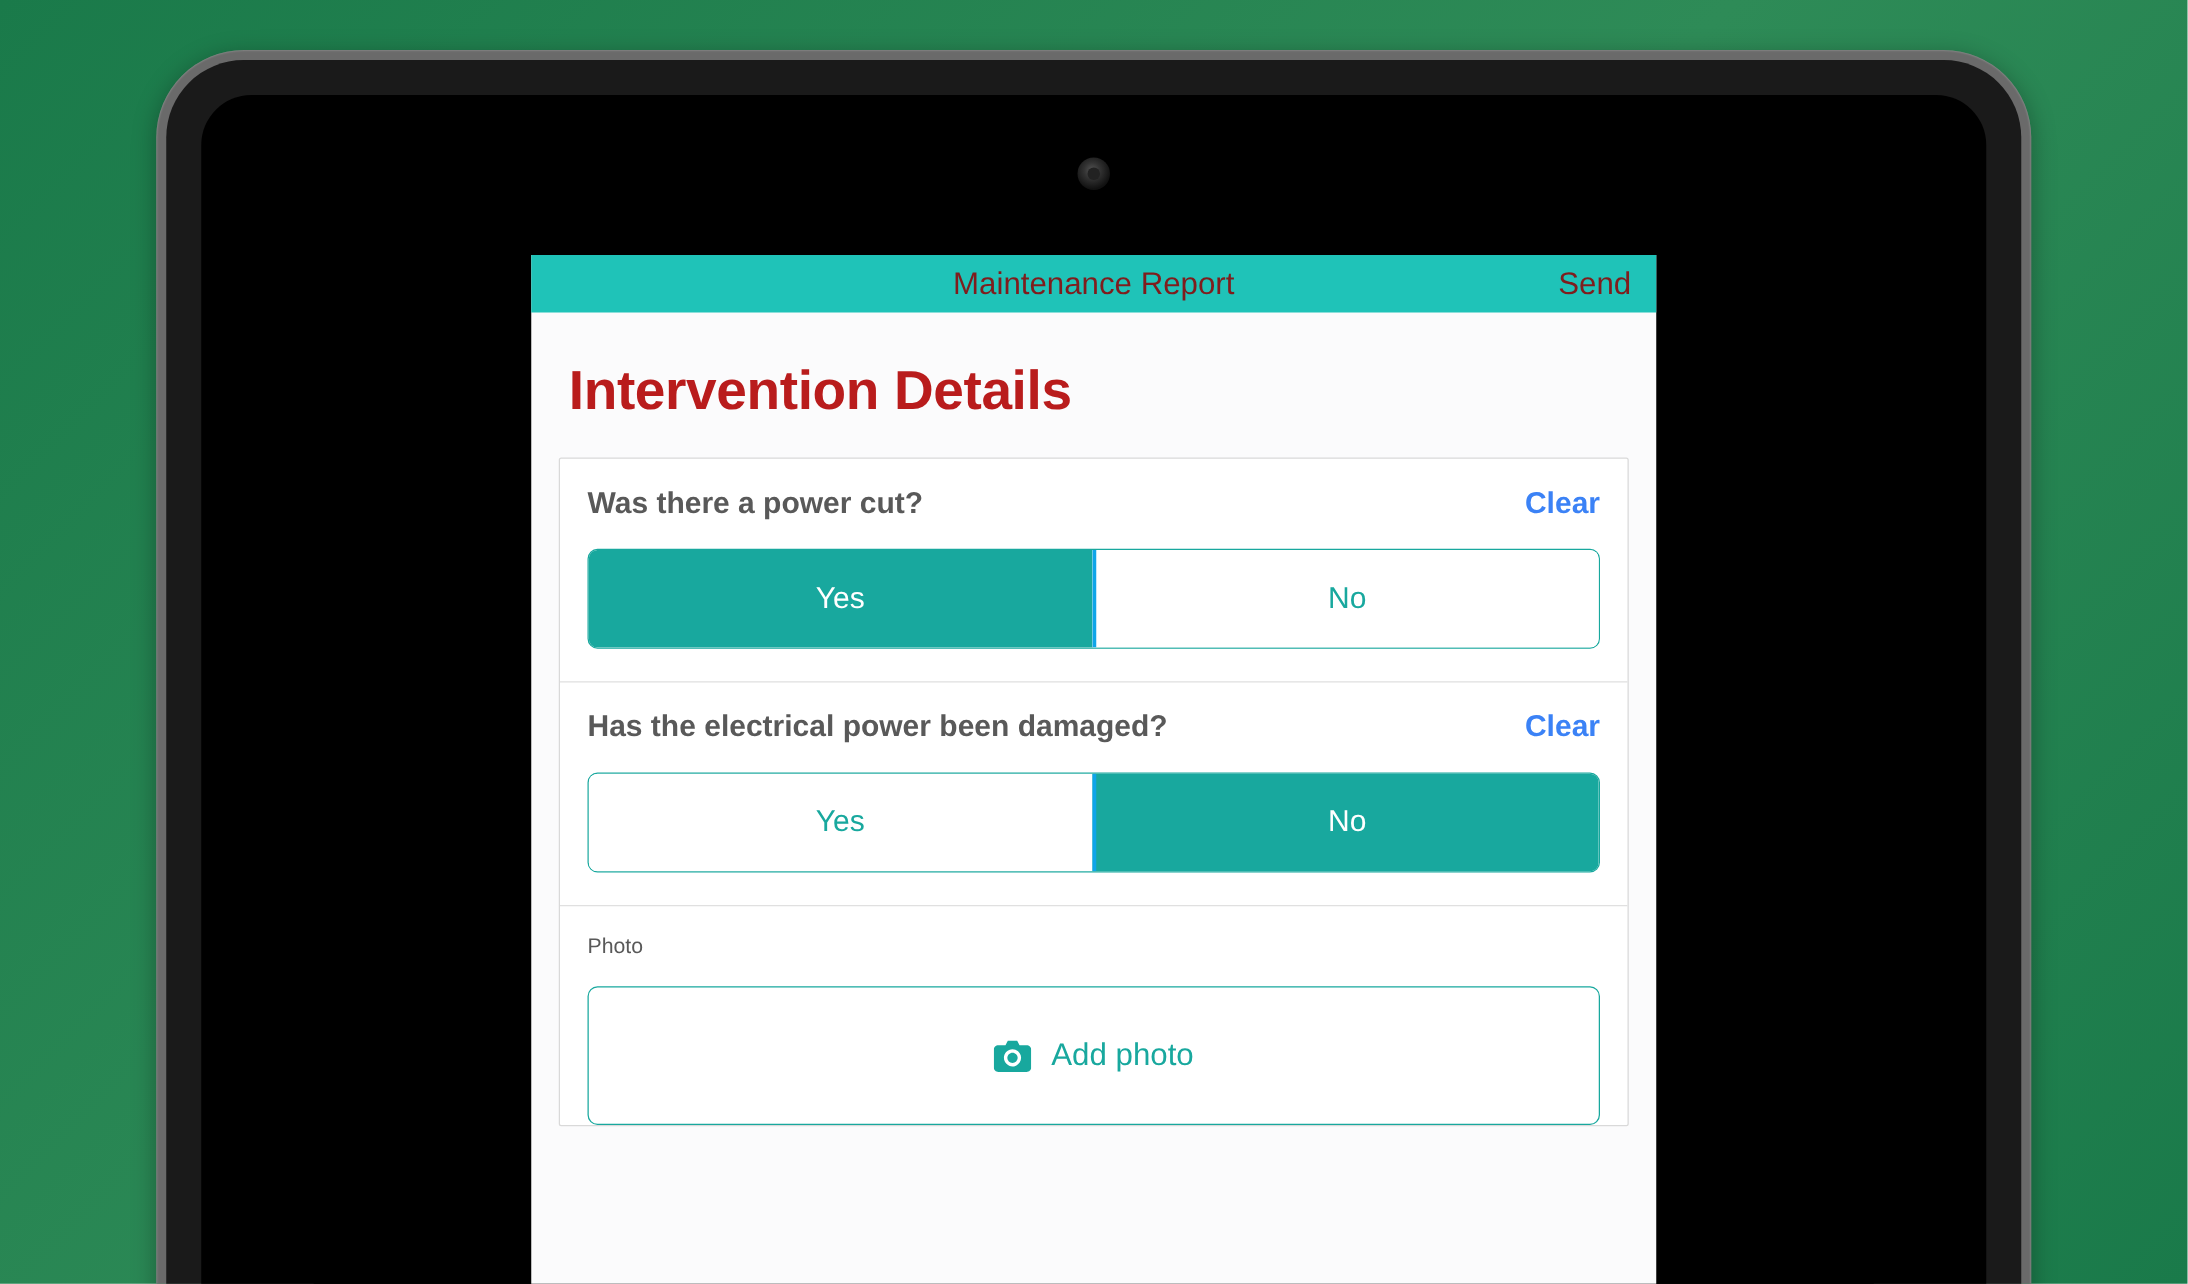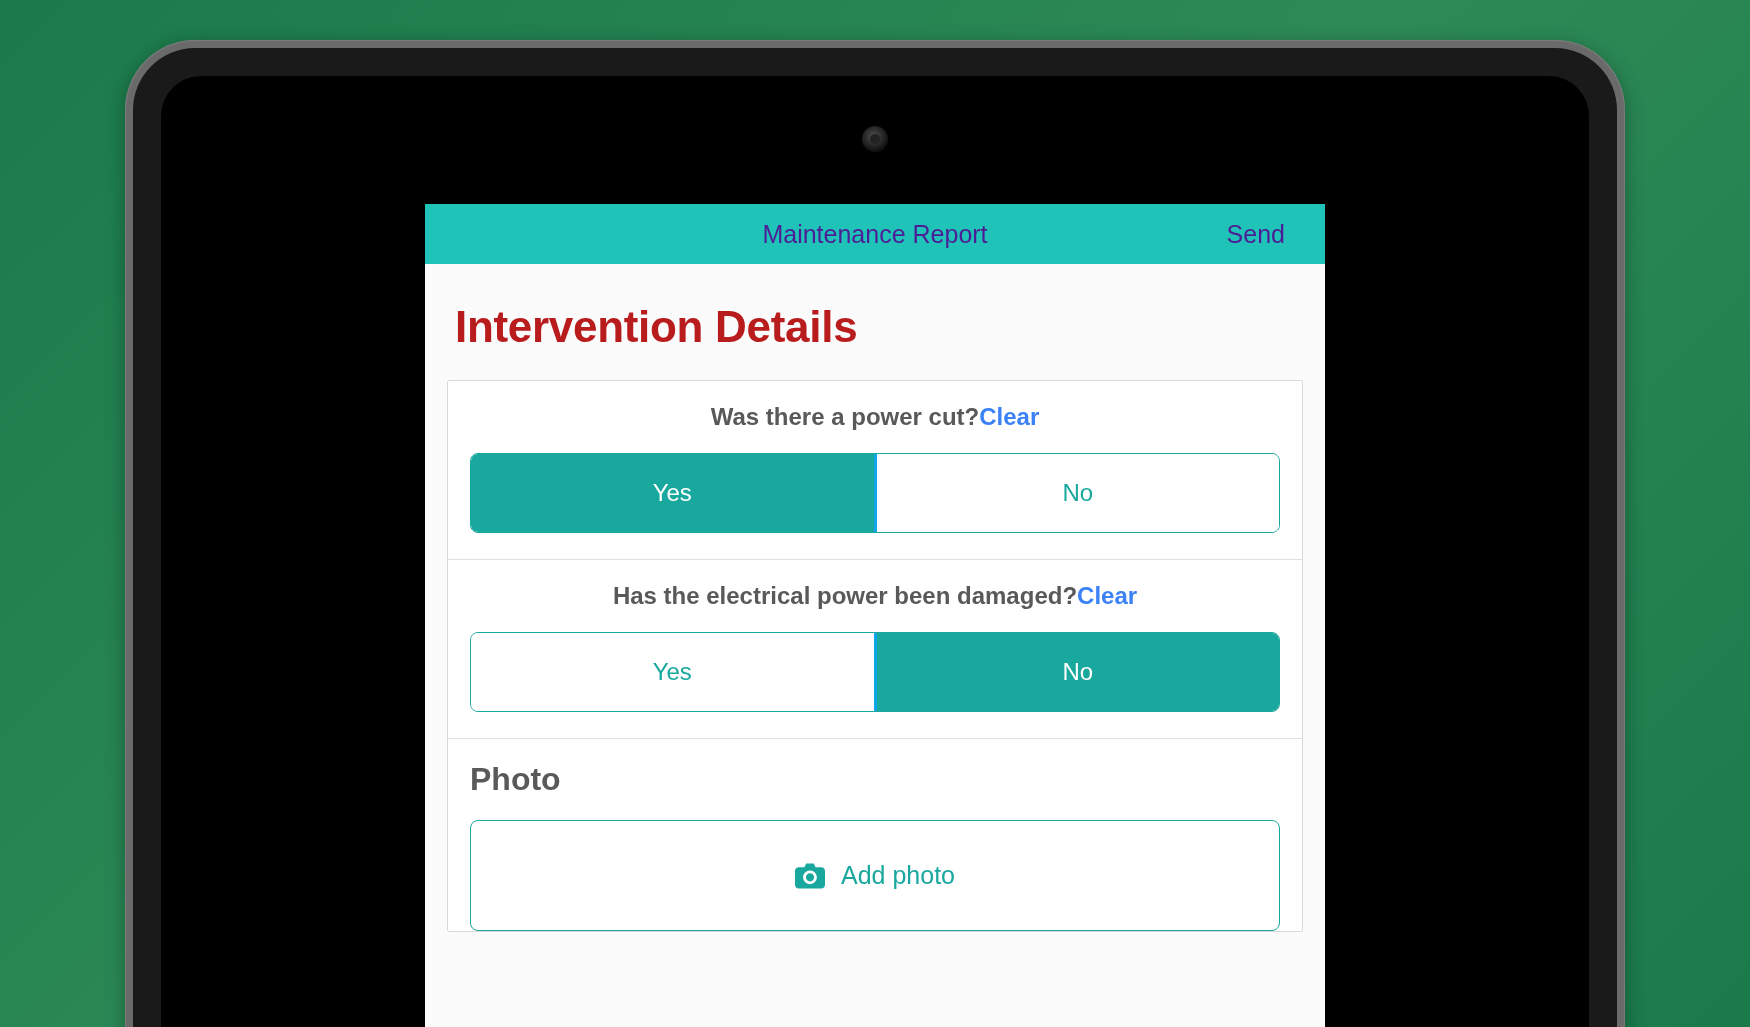--- a/index.html
+++ b/index.html
@@ -60,37 +60,37 @@
   }
   .app {
     width: 900px;
     height: 100%;
     background: #fbfbfc;
     display: flex;
     flex-direction: column;
   }
   .app-header {
     background: #1fc3b8;
-    height: 60px;
+    height: 46px;
     display: flex;
     align-items: center;
     position: relative;
-    color: #4c1d95;
+    color: #7f1d1d;
     font-size: 25px;
     font-weight: 400;
     text-align: right;
   }
   .app-header .title {
     position: absolute;
     left: 50%;
     transform: translateX(-50%);
   }
   .app-header .send {
     position: absolute;
-    right: 40px;
+    right: 20px;
     cursor: pointer;
   }
   .content {
     padding: 38px 0 0 0;
   }
   .section-title {
     font-size: 44px;
     font-weight: 700;
     color: #b91c1c;
     padding: 0 30px 28px 30px;
@@ -102,21 +102,21 @@
     background: #fff;
     border-radius: 2px;
   }
   .question-block {
     padding: 22px 22px 26px 22px;
     border-bottom: 1px solid #e0e0e0;
   }
   .question-block:last-child { border-bottom: none; }
   .question-row {
     display: flex;
-    justify-content: center;
+    justify-content: space-between;
     align-items: center;
     margin-bottom: 22px;
   }
   .question-label {
     font-size: 24px;
     font-weight: 600;
     color: #595959;
   }
   .clear-link {
     font-size: 24px;
@@ -144,22 +144,22 @@
   }
   .seg-btn.unselected {
     background: #fff;
     color: #18a89e;
   }
   .seg-btn + .seg-btn { border-left: 3px solid #0ea5e9; }
   .photo-block {
     padding: 22px 22px 0 22px;
   }
   .photo-title {
-    font-size: 32px;
-    font-weight: 700;
+    font-size: 17px;
+    font-weight: 400;
     color: #595959;
     margin-bottom: 22px;
   }
   .add-photo-box {
     border: 1px solid #18a89e;
     border-radius: 8px;
     height: 111px;
     display: flex;
     align-items: center;
     justify-content: center;

